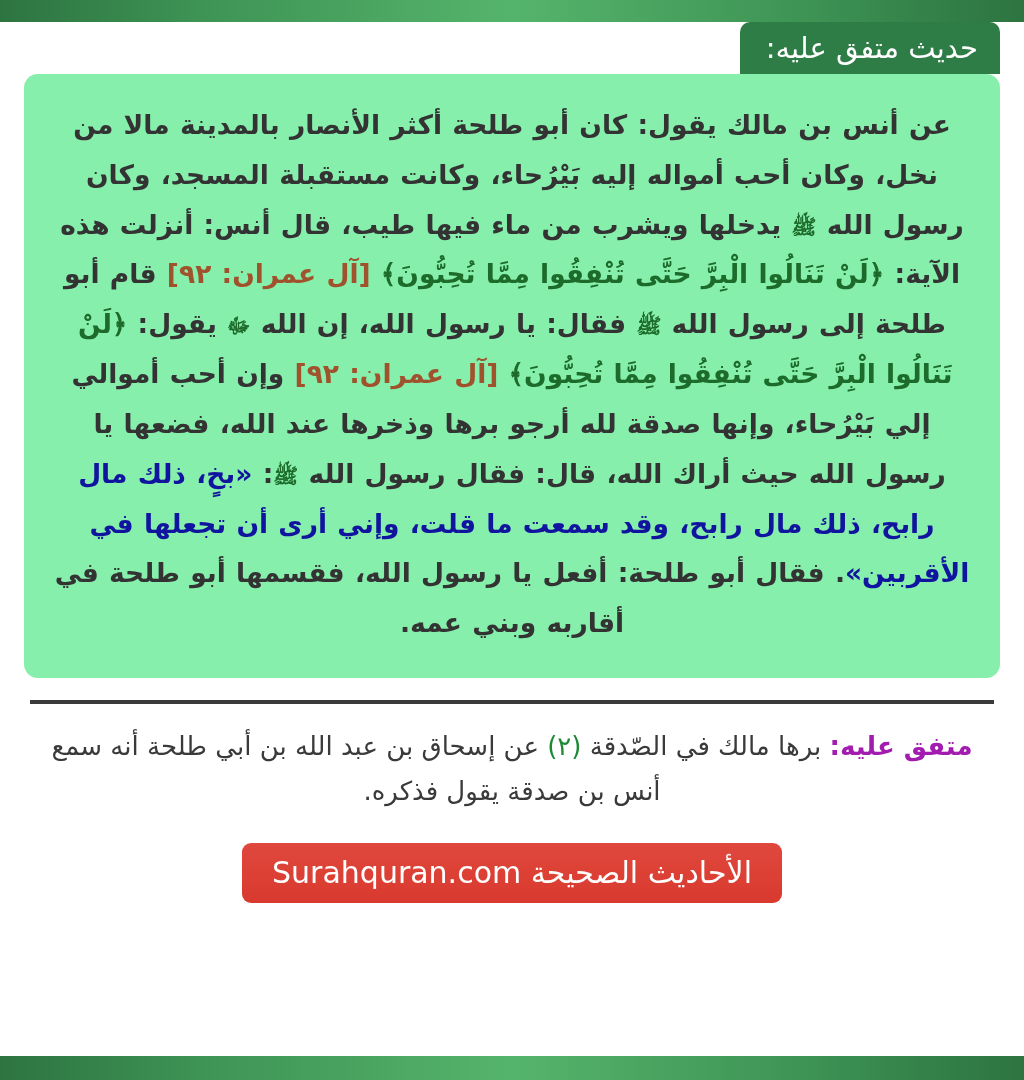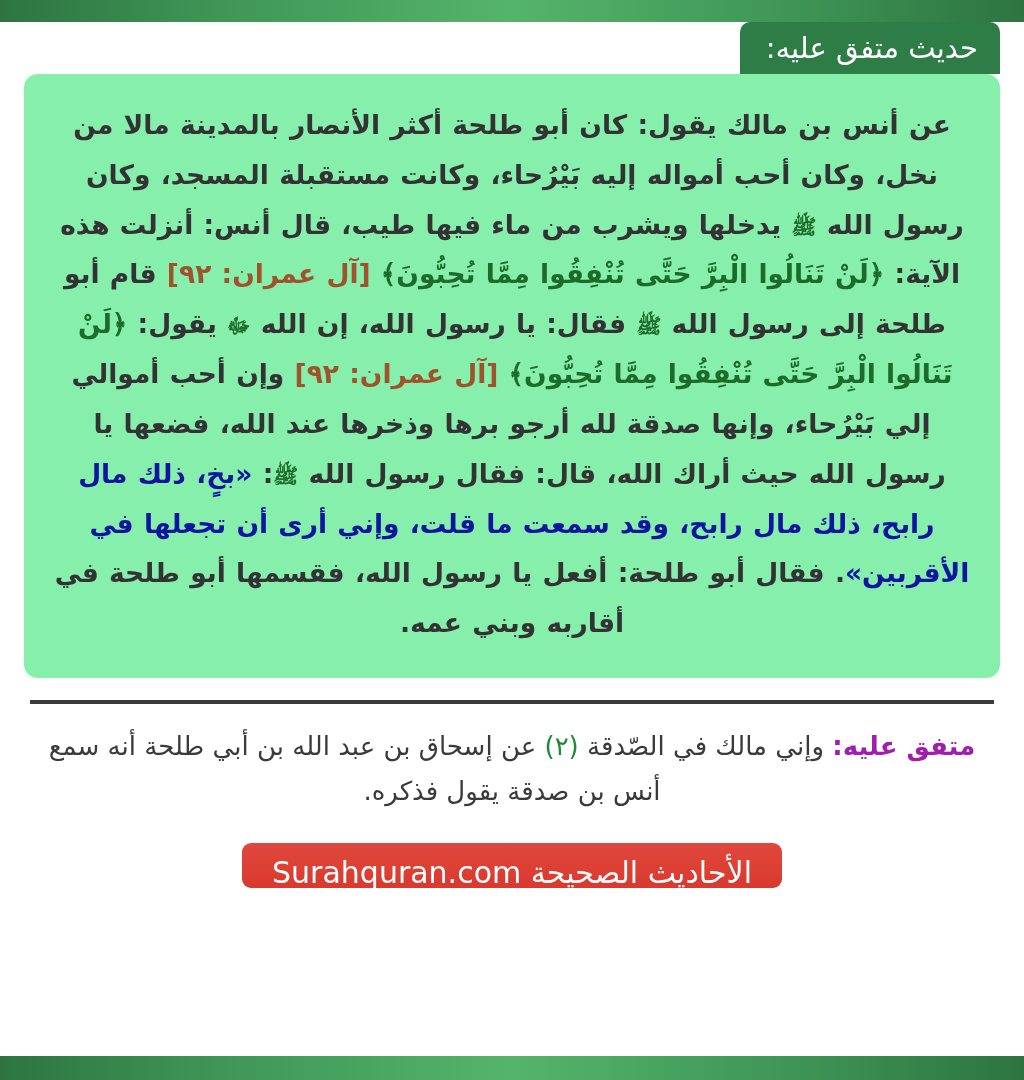--- a/index.html
+++ b/index.html
@@ -107,21 +107,21 @@
   .footer-row {
     display: flex;
     justify-content: center;
     margin-top: 30px;
   }
   .site-button {
     background: linear-gradient(180deg, #e0483d 0%, #d9392e 100%);
     color: #ffffff;
     font-size: 30px;
     line-height: 60px;
-    height: 45px;
+    height: 60px;
     padding: 0 30px;
     border-radius: 9px;
     white-space: nowrap;
     border: none;
     cursor: pointer;
     font-family: "DejaVu Sans", "Liberation Sans", sans-serif;
   }
 </style>
 </head>
 <body>
@@ -151,21 +151,21 @@
       <span>وإن أحب أموالي إلي بَيْرُحاء، وإنها صدقة لله أرجو برها وذخرها عند الله، فضعها يا رسول الله حيث أراك الله، قال: فقال رسول الله</span>
       <span class="sym">ﷺ</span><span>:</span>
       <span class="saying">«بخٍ، ذلك مال رابح، ذلك مال رابح، وقد سمعت ما قلت، وإني أرى أن تجعلها في الأقربين»</span><span>. فقال أبو طلحة: أفعل يا رسول الله، فقسمها أبو طلحة في أقاربه وبني عمه.</span>
     </p>
   </div>
 
   <hr class="divider">
 
   <p class="source">
     <span class="label">متفق عليه:</span>
-    <span>وإني مالك في الصّدقة</span>
+    <span>برها مالك في الصّدقة</span>
     <span class="num">(٢)</span>
     <span>عن إسحاق بن عبد الله بن أبي طلحة أنه سمع أنس بن صدقة يقول فذكره.</span>
   </p>
 
   <div class="footer-row">
     <button class="site-button">الأحاديث الصحيحة Surahquran.com</button>
   </div>
 
 </div>
 

